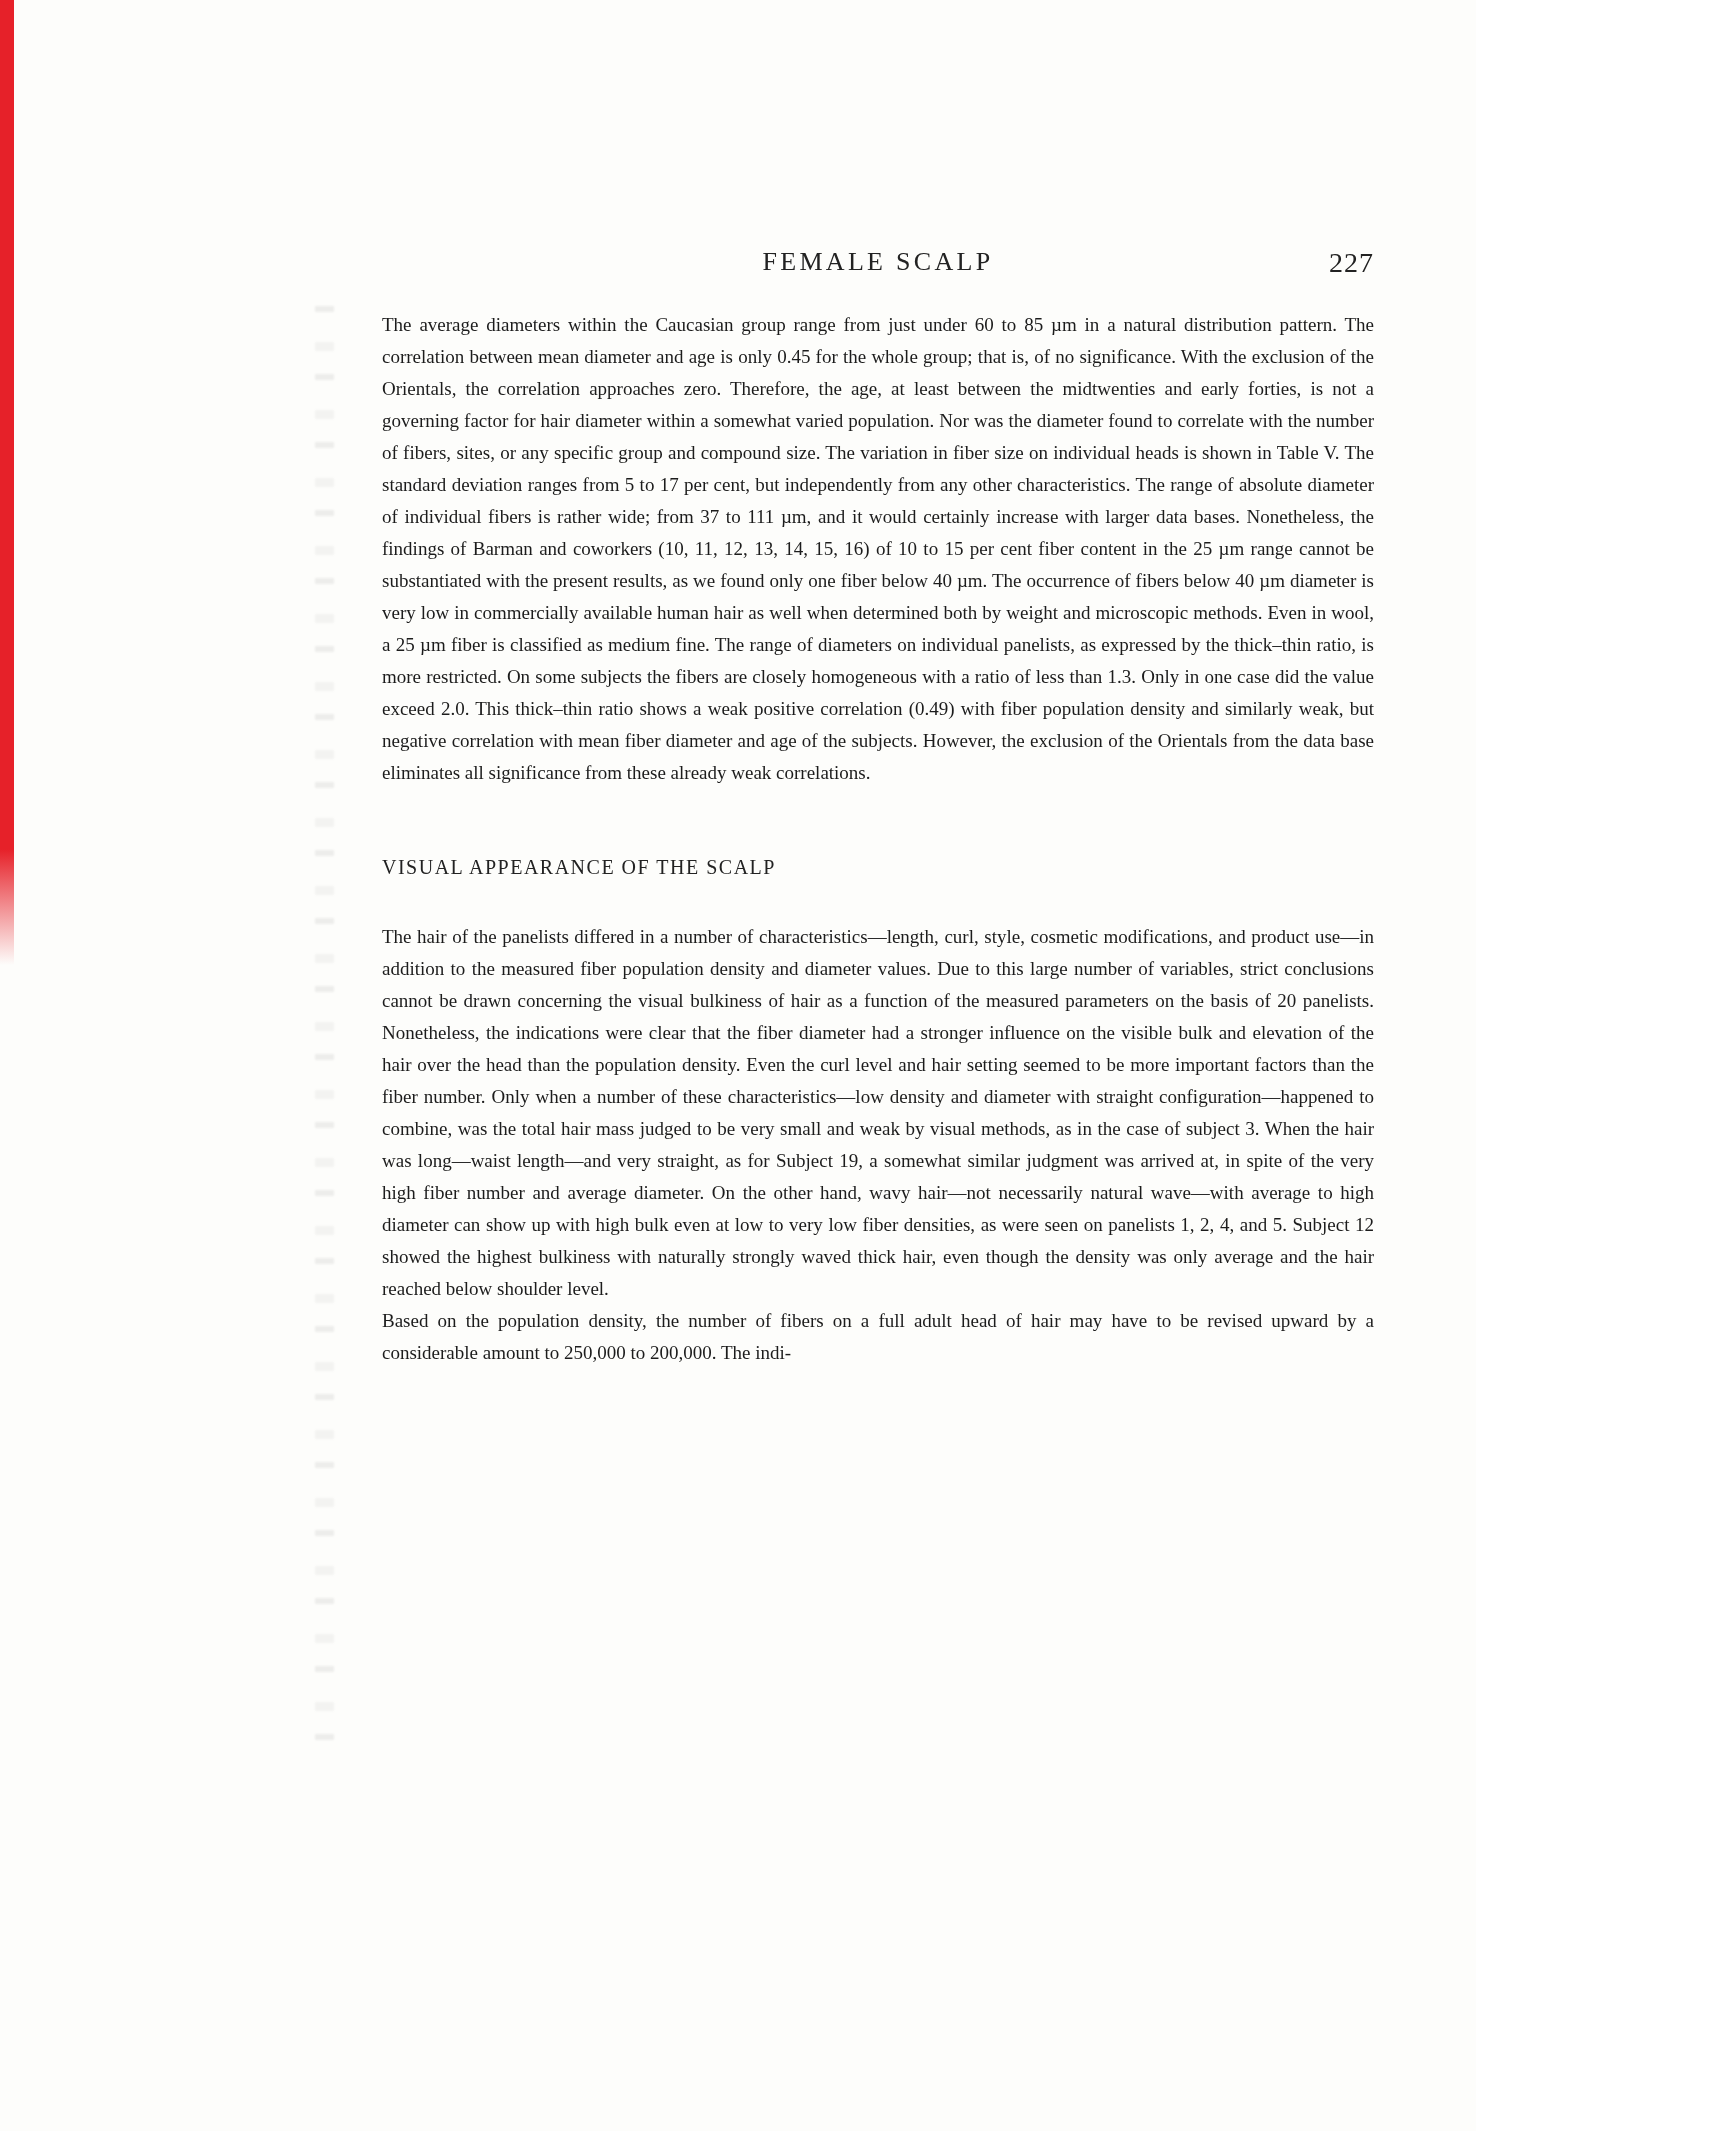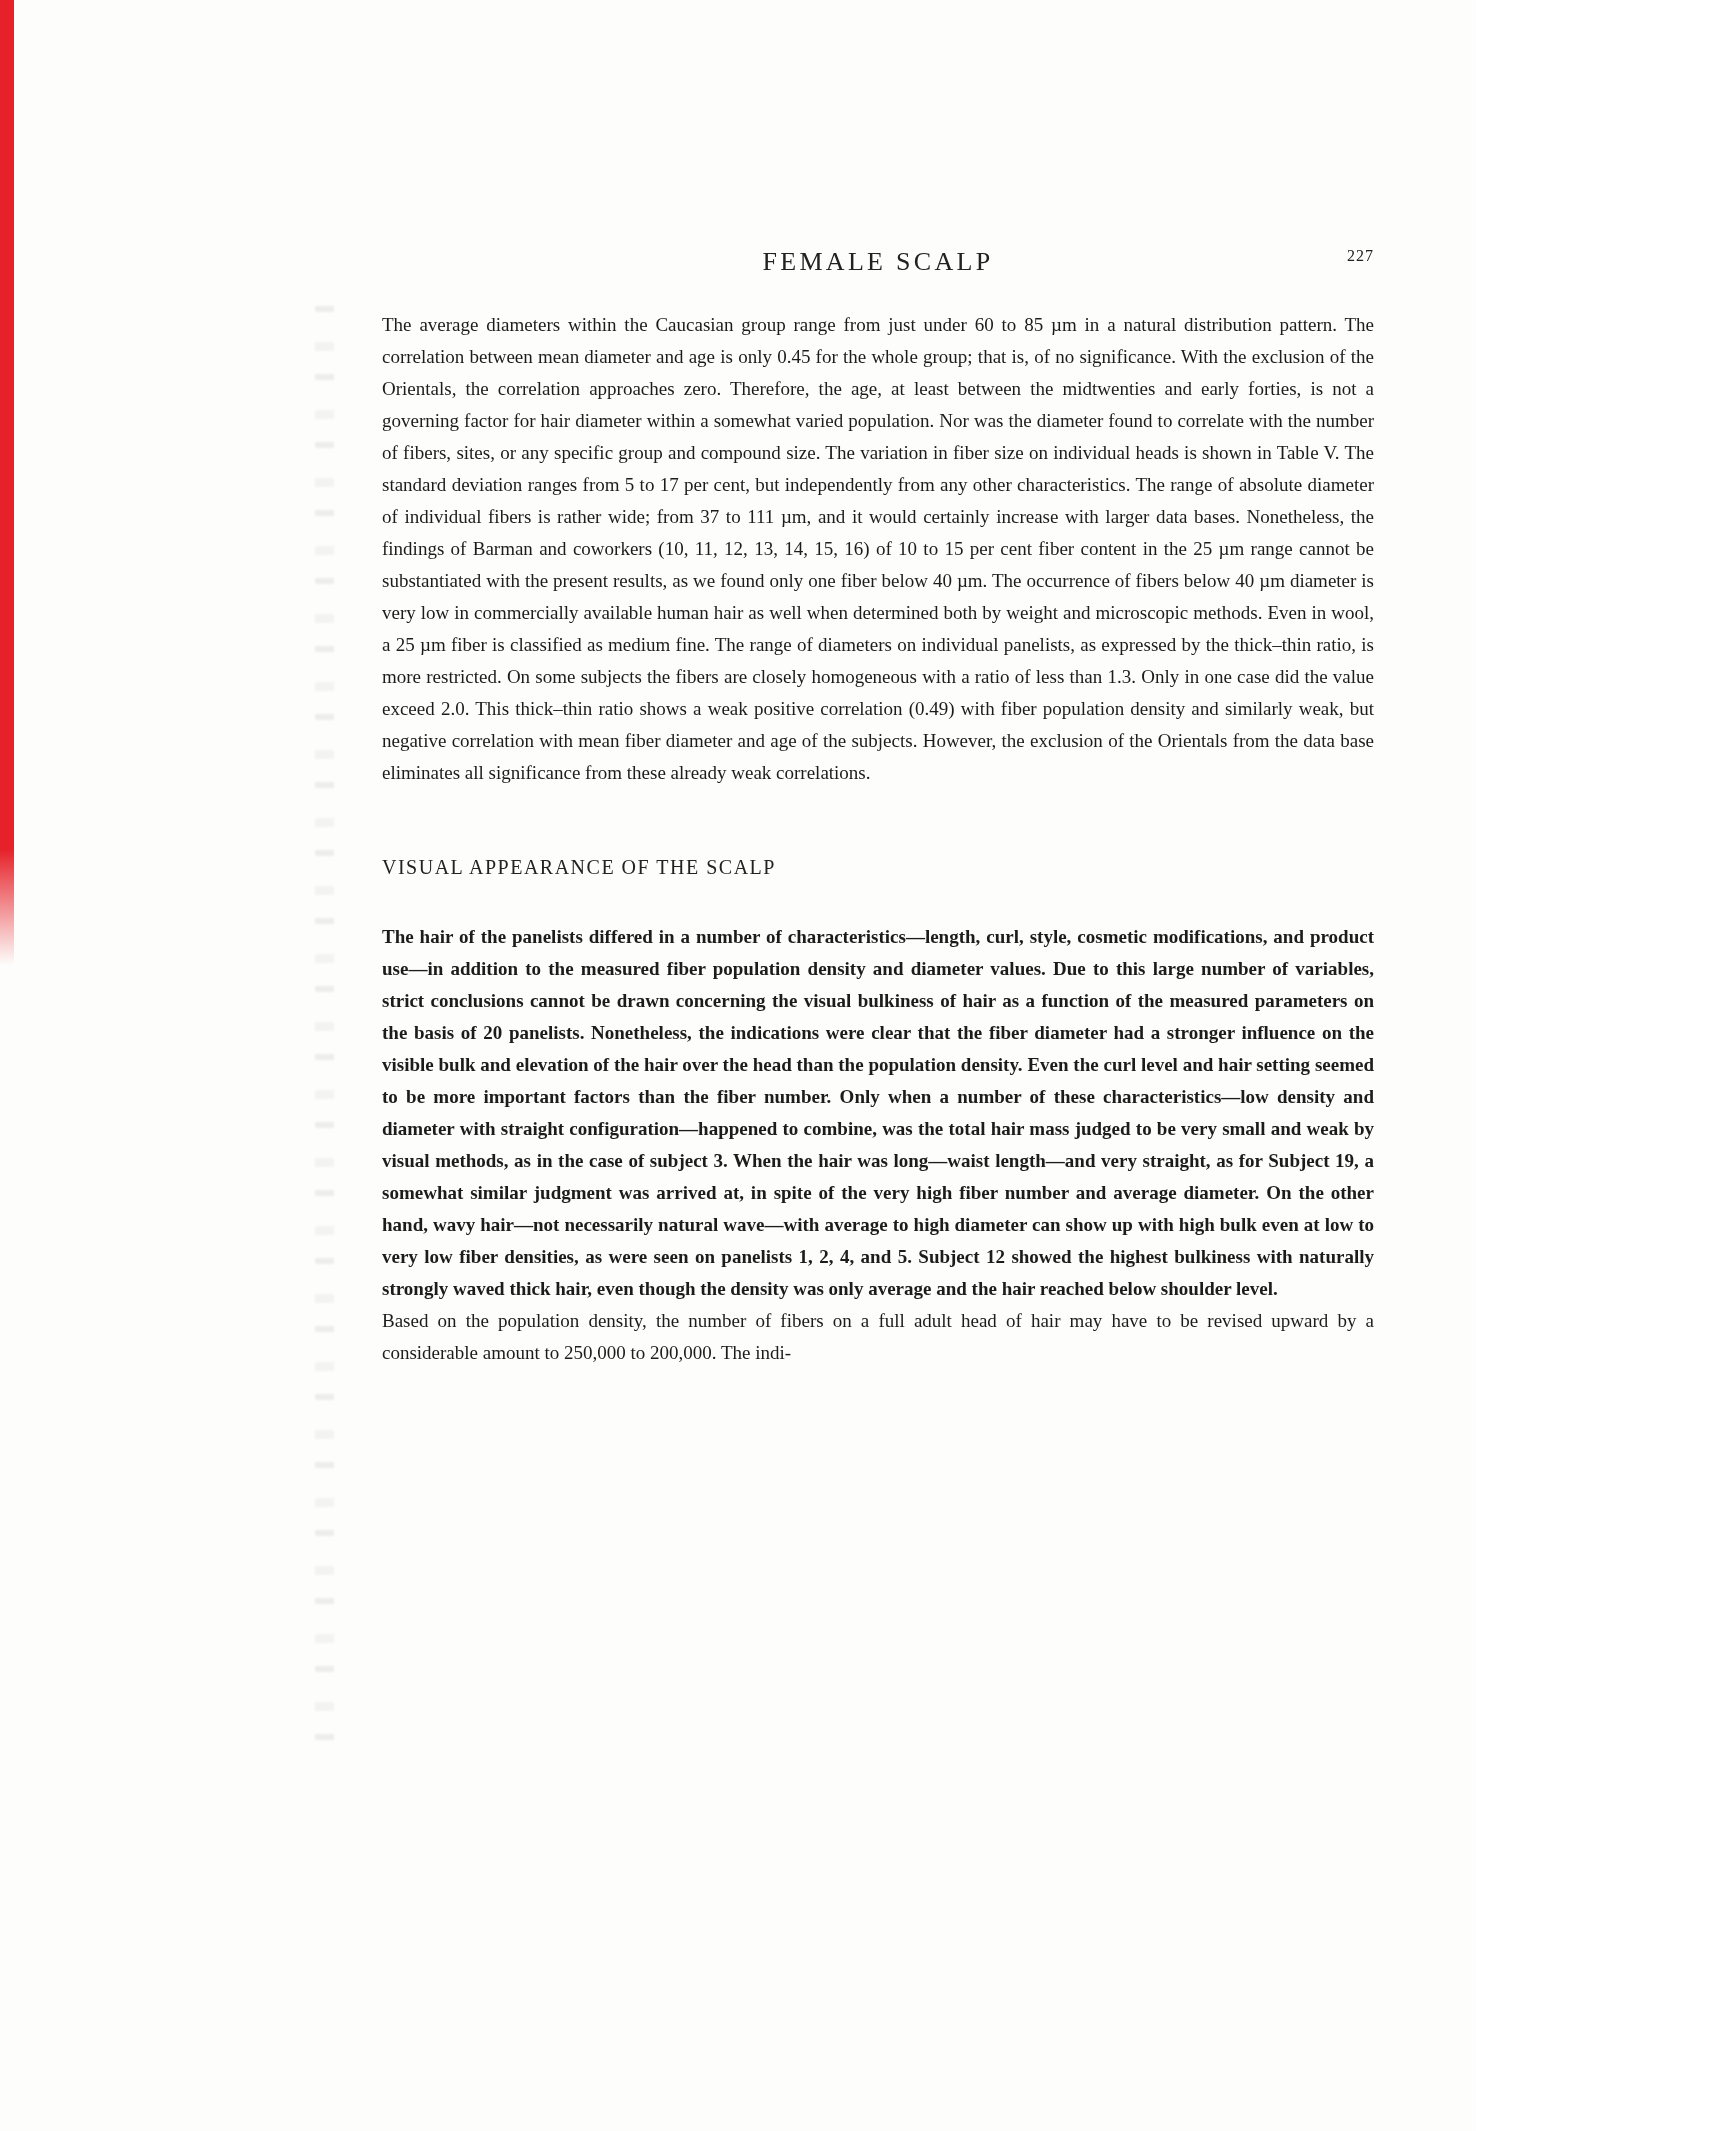--- a/index.html
+++ b/index.html
@@ -59,21 +59,21 @@
     display: block;
     text-align: center;
     font-size: 26px;
     letter-spacing: 3.3px;
     color: #222;
   }
   .page-num {
     position: absolute;
     right: 0;
     top: 0;
-    font-size: 16px;
+    font-size: 28px;
     letter-spacing: 1px;
     color: #222;
   }
   .body-para {
     margin: 0;
     font-size: 19px;
     line-height: 32px;
     text-align: justify;
     color: #1c1c1c;
   }
@@ -89,21 +89,20 @@
     letter-spacing: 1.5px;
   }
   .section-head.conclusions {
     margin-top: 73px;
     margin-bottom: 34px;
     font-size: 24px;
     letter-spacing: 1.1px;
   }
   .section-head + .body-para {
     margin-top: 7px;
-    font-weight: bold;
   }
 </style>
 </head>
 <body>
 
 <div class="page">
 
   <div class="red-strip"></div>
   <div class="margin-noise"></div>
 

